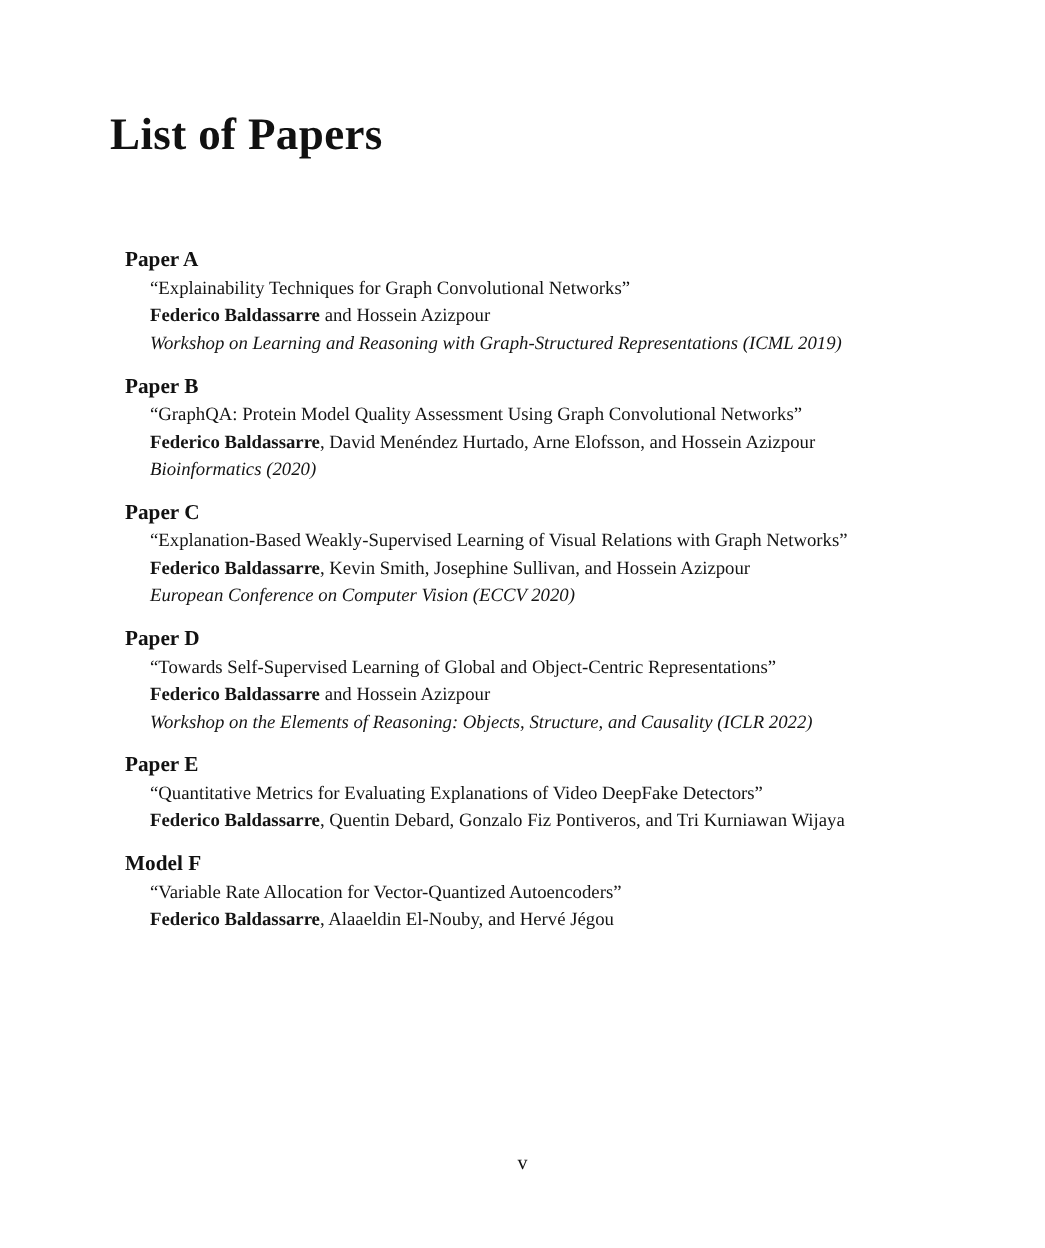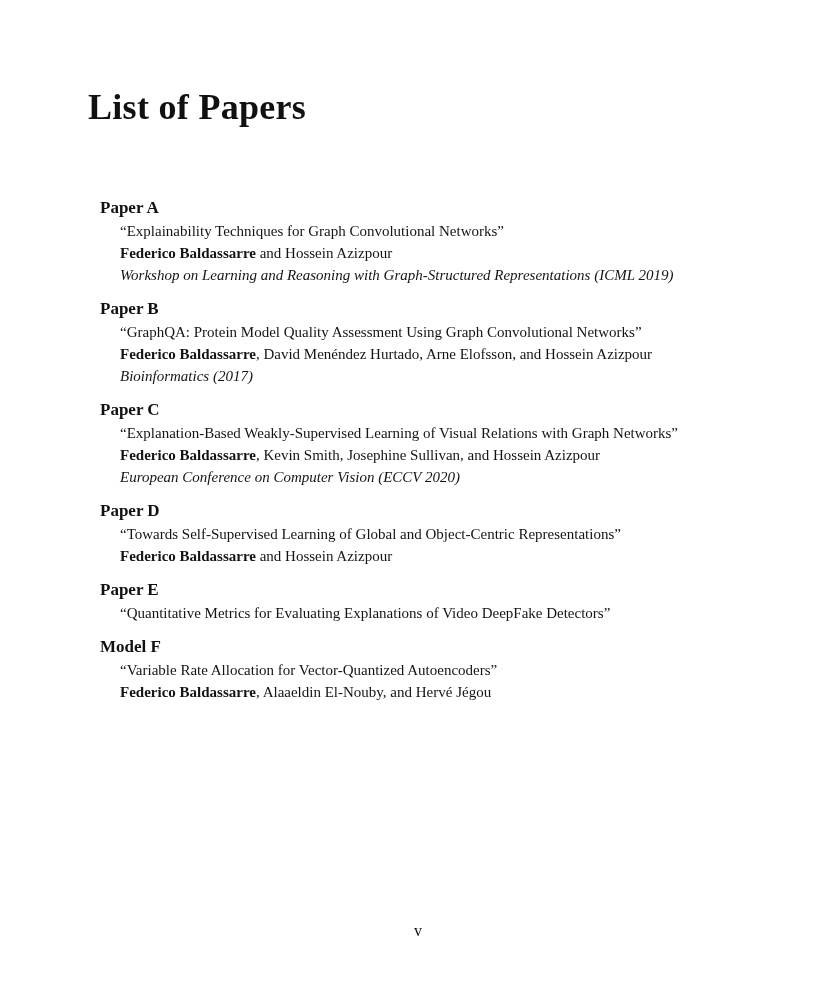--- a/index.html
+++ b/index.html
@@ -86,45 +86,47 @@
         <p class="paper-authors"><span class="author-bold">Federico Baldassarre</span><span> and Hossein Azizpour</span></p>
         <p class="paper-venue">Workshop on Learning and Reasoning with Graph-Structured Representations (ICML 2019)</p>
       </div>
     </section>
 
     <section class="paper">
       <h2 class="paper-label">Paper B</h2>
       <div class="paper-body">
         <p class="paper-title">“GraphQA: Protein Model Quality Assessment Using Graph Convolutional Networks”</p>
         <p class="paper-authors"><span class="author-bold">Federico Baldassarre</span><span>, David Menéndez Hurtado, Arne Elofsson, and Hossein Azizpour</span></p>
-        <p class="paper-venue">Bioinformatics (2017)</p>
+        <p class="paper-venue">Bioinformatics (2020)</p>
       </div>
     </section>
 
     <section class="paper">
       <h2 class="paper-label">Paper C</h2>
       <div class="paper-body">
         <p class="paper-title">“Explanation-Based Weakly-Supervised Learning of Visual Relations with Graph Networks”</p>
         <p class="paper-authors"><span class="author-bold">Federico Baldassarre</span><span>, Kevin Smith, Josephine Sullivan, and Hossein Azizpour</span></p>
         <p class="paper-venue">European Conference on Computer Vision (ECCV 2020)</p>
       </div>
     </section>
 
     <section class="paper">
       <h2 class="paper-label">Paper D</h2>
       <div class="paper-body">
         <p class="paper-title">“Towards Self-Supervised Learning of Global and Object-Centric Representations”</p>
         <p class="paper-authors"><span class="author-bold">Federico Baldassarre</span><span> and Hossein Azizpour</span></p>
+        <p class="paper-venue">Workshop on the Elements of Reasoning: Objects, Structure, and Causality (ICLR 2022)</p>
       </div>
     </section>
 
     <section class="paper">
       <h2 class="paper-label">Paper E</h2>
       <div class="paper-body">
         <p class="paper-title">“Quantitative Metrics for Evaluating Explanations of Video DeepFake Detectors”</p>
+        <p class="paper-authors"><span class="author-bold">Federico Baldassarre</span><span>, Quentin Debard, Gonzalo Fiz Pontiveros, and Tri Kurniawan Wijaya</span></p>
       </div>
     </section>
 
     <section class="paper">
       <h2 class="paper-label">Model F</h2>
       <div class="paper-body">
         <p class="paper-title">“Variable Rate Allocation for Vector-Quantized Autoencoders”</p>
         <p class="paper-authors"><span class="author-bold">Federico Baldassarre</span><span>, Alaaeldin El-Nouby, and Hervé Jégou</span></p>
       </div>
     </section>

